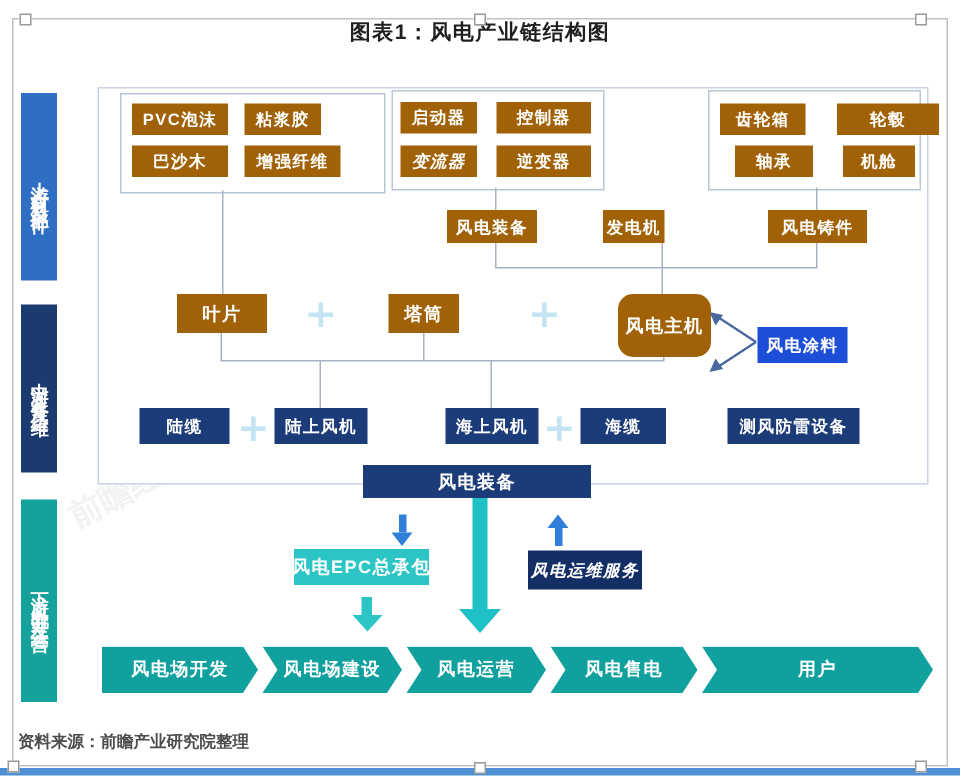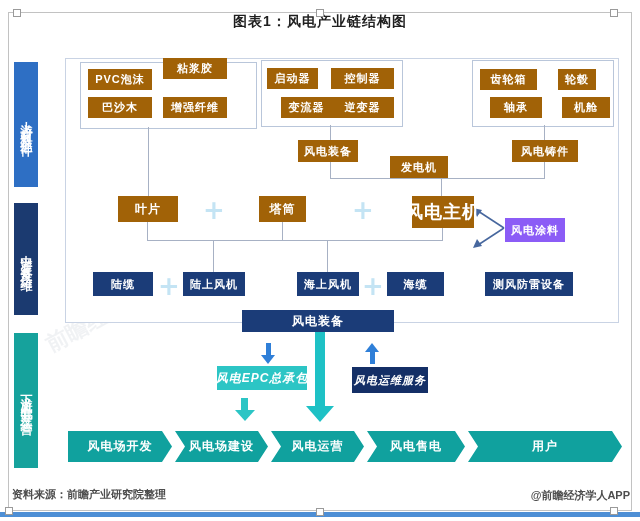--- a/index.html
+++ b/index.html
@@ -11,21 +11,21 @@
          font-weight:bold;color:#1f1f1f;letter-spacing:1px;z-index:3;}
   .vlabel{position:absolute;left:14px;width:24px;color:#fff;font-weight:bold;font-size:12px;
           writing-mode:vertical-rl;text-orientation:upright;letter-spacing:4px;
           display:flex;align-items:center;justify-content:center;z-index:3;}
   .canvas{position:absolute;left:65px;top:58px;width:552px;height:263px;
           border:1px solid #c9d3e4;background:#fff;z-index:1;}
   .grp{position:absolute;border:1px solid #b9c6da;background:#fff;z-index:2;}
   .bx{position:absolute;display:flex;align-items:center;justify-content:center;
       color:#fff;font-weight:bold;font-size:11px;z-index:4;letter-spacing:1px;white-space:nowrap;}
   .blue{background:#a16207;}
-  .mblue{background:#8b5cf6;text-align:center;}
+  .mblue{background:#1d4ed8;text-align:center;}
   .navy{background:#1b3c78;}
   .dnavy{background:#142f66;}
   .tealbx{background:#2cc5c5;}
   .line{position:absolute;background:#a7b1c4;z-index:2;}
   .plus{position:absolute;color:#c4e4f4;font-size:26px;font-weight:bold;z-index:2;
         line-height:1;font-family:"DejaVu Sans",sans-serif;}
   .arrow-shaft{position:absolute;z-index:4;}
   .arrow-head{position:absolute;width:0;height:0;z-index:4;}
   .band{position:absolute;left:68px;top:431px;width:554px;height:31px;display:flex;gap:3px;z-index:3;}
   .seg{background:#10a19e;color:#fff;font-weight:bold;font-size:12px;letter-spacing:1px;
@@ -58,59 +58,59 @@
   <div class="title">图表1：风电产业链结构图</div>
 
   <div class="vlabel" style="top:62px;height:125px;background:#2e6fc4;">上游材料及部件</div>
   <div class="vlabel" style="top:203px;height:112px;background:#1b3a70;">中游装备及运维</div>
   <div class="vlabel" style="top:333px;height:135px;background:#16a29c;">下游风电开发运营</div>
 
   <div class="canvas"></div>
 
   <div class="grp" style="left:80px;top:62px;width:175px;height:65px;"></div>
   <div class="bx blue" style="left:88px;top:69px;width:64px;height:21px;">PVC泡沫</div>
-  <div class="bx blue" style="left:163px;top:58px;width:64px;height:21px;">粘浆胶</div>
+  <div class="bx blue" style="left:163px;top:69px;width:51px;height:21px;">粘浆胶</div>
   <div class="bx blue" style="left:88px;top:97px;width:64px;height:21px;text-align:center;">巴沙木</div>
   <div class="bx blue" style="left:163px;top:97px;width:64px;height:21px;">增强纤维</div>
 
   <div class="grp" style="left:261px;top:60px;width:140px;height:65px;"></div>
   <div class="bx blue" style="left:267px;top:68px;width:51px;height:21px;">启动器</div>
   <div class="bx blue" style="left:331px;top:68px;width:63px;height:21px;">控制器</div>
-  <div class="bx blue" style="left:281px;top:97px;width:51px;height:21px;">变流器</div>
+  <div class="bx blue" style="left:267px;top:97px;width:51px;height:21px;font-style:italic;">变流器</div>
   <div class="bx blue" style="left:331px;top:97px;width:63px;height:21px;">逆变器</div>
 
   <div class="grp" style="left:472px;top:60px;width:140px;height:65px;"></div>
   <div class="bx blue" style="left:480px;top:69px;width:57px;height:21px;">齿轮箱</div>
-  <div class="bx blue" style="left:558px;top:69px;width:38px;height:21px;">轮毂</div>
+  <div class="bx blue" style="left:558px;top:69px;width:68px;height:21px;">轮毂</div>
   <div class="bx blue" style="left:490px;top:97px;width:52px;height:21px;">轴承</div>
   <div class="bx blue" style="left:562px;top:97px;width:48px;height:21px;">机舱</div>
 
   <div class="bx blue" style="left:298px;top:140px;width:60px;height:22px;">风电装备</div>
-  <div class="bx blue" style="left:390px;top:140px;width:58px;height:22px;margin-top:16px;">发电机</div>
+  <div class="bx blue" style="left:402px;top:140px;width:41px;height:22px;">发电机</div>
   <div class="bx blue" style="left:512px;top:140px;width:66px;height:22px;">风电铸件</div>
 
   <div class="line" style="left:148px;top:127px;width:1px;height:69px;"></div>
   <div class="line" style="left:330px;top:125px;width:1px;height:15px;"></div>
   <div class="line" style="left:544px;top:125px;width:1px;height:15px;"></div>
   <div class="line" style="left:330px;top:162px;width:1px;height:16px;"></div>
   <div class="line" style="left:544px;top:162px;width:1px;height:16px;"></div>
   <div class="line" style="left:330px;top:178px;width:215px;height:1px;"></div>
   <div class="line" style="left:441px;top:162px;width:1px;height:34px;"></div>
   <div class="line" style="left:147px;top:222px;width:1px;height:18px;"></div>
   <div class="line" style="left:282px;top:222px;width:1px;height:18px;"></div>
   <div class="line" style="left:442px;top:222px;width:1px;height:18px;"></div>
   <div class="line" style="left:147px;top:240px;width:296px;height:1px;"></div>
   <div class="line" style="left:213px;top:240px;width:1px;height:32px;"></div>
   <div class="line" style="left:327px;top:240px;width:1px;height:32px;"></div>
 
   <div class="bx blue" style="left:118px;top:196px;width:60px;height:26px;font-size:12px;">叶片</div>
   <div class="plus" style="left:203px;top:197px;">+</div>
   <div class="bx blue" style="left:259px;top:196px;width:47px;height:26px;font-size:12px;">塔筒</div>
   <div class="plus" style="left:352px;top:197px;">+</div>
-  <div class="bx blue" style="left:412px;top:196px;width:62px;height:32px;font-size:18px;">风电主机</div>
+  <div class="bx blue" style="left:412px;top:196px;width:62px;height:42px;font-size:12px;border-radius:10px;">风电主机</div>
 
   <svg style="position:absolute;left:466px;top:200px;z-index:3;" width="42" height="56">
     <line x1="38" y1="28" x2="12" y2="11" stroke="#47679e" stroke-width="1.5"></line>
     <polygon points="7,8 16,10 11,17" fill="#47679e"></polygon>
     <line x1="38" y1="28" x2="12" y2="45" stroke="#47679e" stroke-width="1.5"></line>
     <polygon points="7,48 11,39 16,46" fill="#47679e"></polygon>
   </svg>
   <div class="bx mblue" style="left:505px;top:218px;width:60px;height:24px;">风电涂料</div>
 
   <div class="bx navy" style="left:93px;top:272px;width:60px;height:24px;">陆缆</div>
@@ -125,31 +125,30 @@
 
   <div class="arrow-shaft" style="left:266px;top:343px;width:5px;height:12px;background:#2f7fd8;"></div>
   <div class="arrow-head" style="left:261px;top:355px;border-left:7px solid transparent;border-right:7px solid transparent;border-top:9px solid #2f7fd8;"></div>
 
   <div class="arrow-head" style="left:365px;top:343px;border-left:7px solid transparent;border-right:7px solid transparent;border-bottom:9px solid #2f7fd8;"></div>
   <div class="arrow-shaft" style="left:370px;top:352px;width:5px;height:12px;background:#2f7fd8;"></div>
 
   <div class="arrow-shaft" style="left:315px;top:332px;width:10px;height:74px;background:#1ec1c5;"></div>
   <div class="arrow-head" style="left:306px;top:406px;border-left:14px solid transparent;border-right:14px solid transparent;border-top:16px solid #1ec1c5;"></div>
 
-  <div class="bx tealbx" style="left:217px;top:366px;width:90px;height:24px;font-size:12px;font-style:italic;">风电EPC总承包</div>
+  <div class="bx tealbx" style="left:196px;top:366px;width:90px;height:24px;font-size:12px;">风电EPC总承包</div>
   <div class="bx dnavy" style="left:352px;top:367px;width:76px;height:26px;font-style:italic;">风电运维服务</div>
 
   <div class="arrow-shaft" style="left:241px;top:398px;width:7px;height:12px;background:#2cc5c5;"></div>
   <div class="arrow-head" style="left:235px;top:410px;border-left:10px solid transparent;border-right:10px solid transparent;border-top:11px solid #2cc5c5;"></div>
 
   <div class="band">
     <div class="seg seg-first" style="width:104px;">风电场开发</div>
     <div class="seg seg-mid" style="width:93px;">风电场建设</div>
     <div class="seg seg-mid" style="width:93px;">风电运营</div>
     <div class="seg seg-mid" style="width:98px;">风电售电</div>
     <div class="seg seg-mid" style="width:154px;">用户</div>
   </div>
 
   <div class="footer-src">资料来源：前瞻产业研究院整理</div>
-  <div class="footer-credit">@前瞻经济学人APP</div>
   <div class="bottom-bar"></div>
 
 </div>
 
 </body></html>

